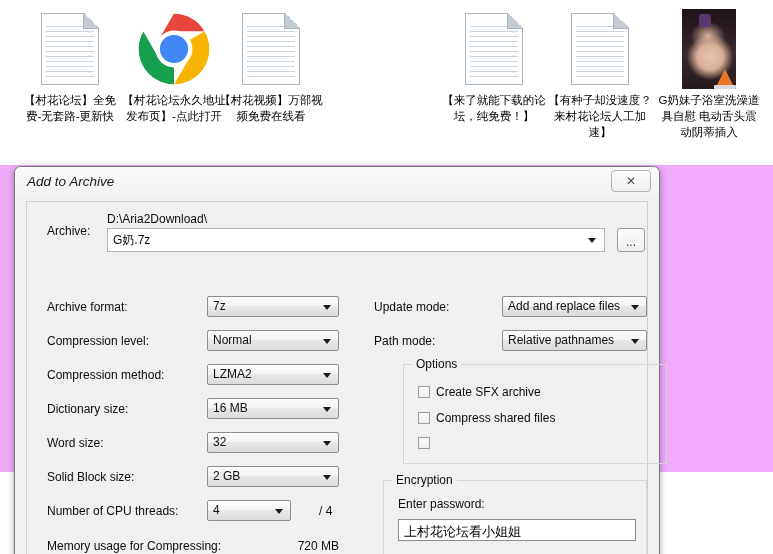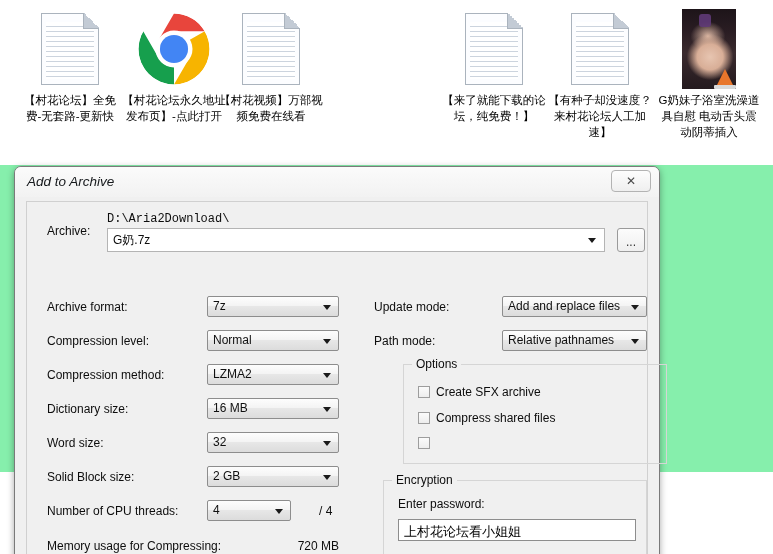--- a/index.html
+++ b/index.html
@@ -6,21 +6,21 @@
   html, body {
     margin: 0; padding: 0;
     width: 773px; height: 554px;
     overflow: hidden;
     background: #ffffff;
     font-family: "Liberation Sans", "DejaVu Sans", sans-serif;
   }
   #screen {
     position: relative;
     width: 773px; height: 472px;
-    background: #86efac;
+    background: #f0abfc;
   }
 
   
   #desktop {
     position: absolute; left: 0; top: 0;
     width: 773px; height: 165px;
     background: #ffffff;
   }
   .icon-cell {
     position: absolute;
@@ -375,21 +375,21 @@
   <div id="dialog">
 
     <div id="titlebar">
       <div id="title-text">Add to Archive</div>
       <div id="close-btn">✕</div>
     </div>
 
     <div id="panel">
 
       <div class="lbl" style="left:20px; top:22px;">Archive:</div>
-      <div class="path-static" style="left:80px; top:10px;font-family:Liberation Mono, monospace;">D:\Aria2Download\</div>
+      <div class="path-static" style="left:80px; top:10px;">D:\Aria2Download\</div>
       <div id="archive-combo" style="left:80px; top:26px; width:498px;">
         <div class="atext">G奶.7z</div>
         <div class="carrow"></div>
       </div>
       <div id="browse-btn" style="left:590px; top:26px;">...</div>
 
       <div class="lbl" style="left:20px; top:98px;">Archive format:</div>
       <div class="lbl" style="left:20px; top:132px;">Compression level:</div>
       <div class="lbl" style="left:20px; top:166px;">Compression method:</div>
       <div class="lbl" style="left:20px; top:200px;">Dictionary size:</div>

